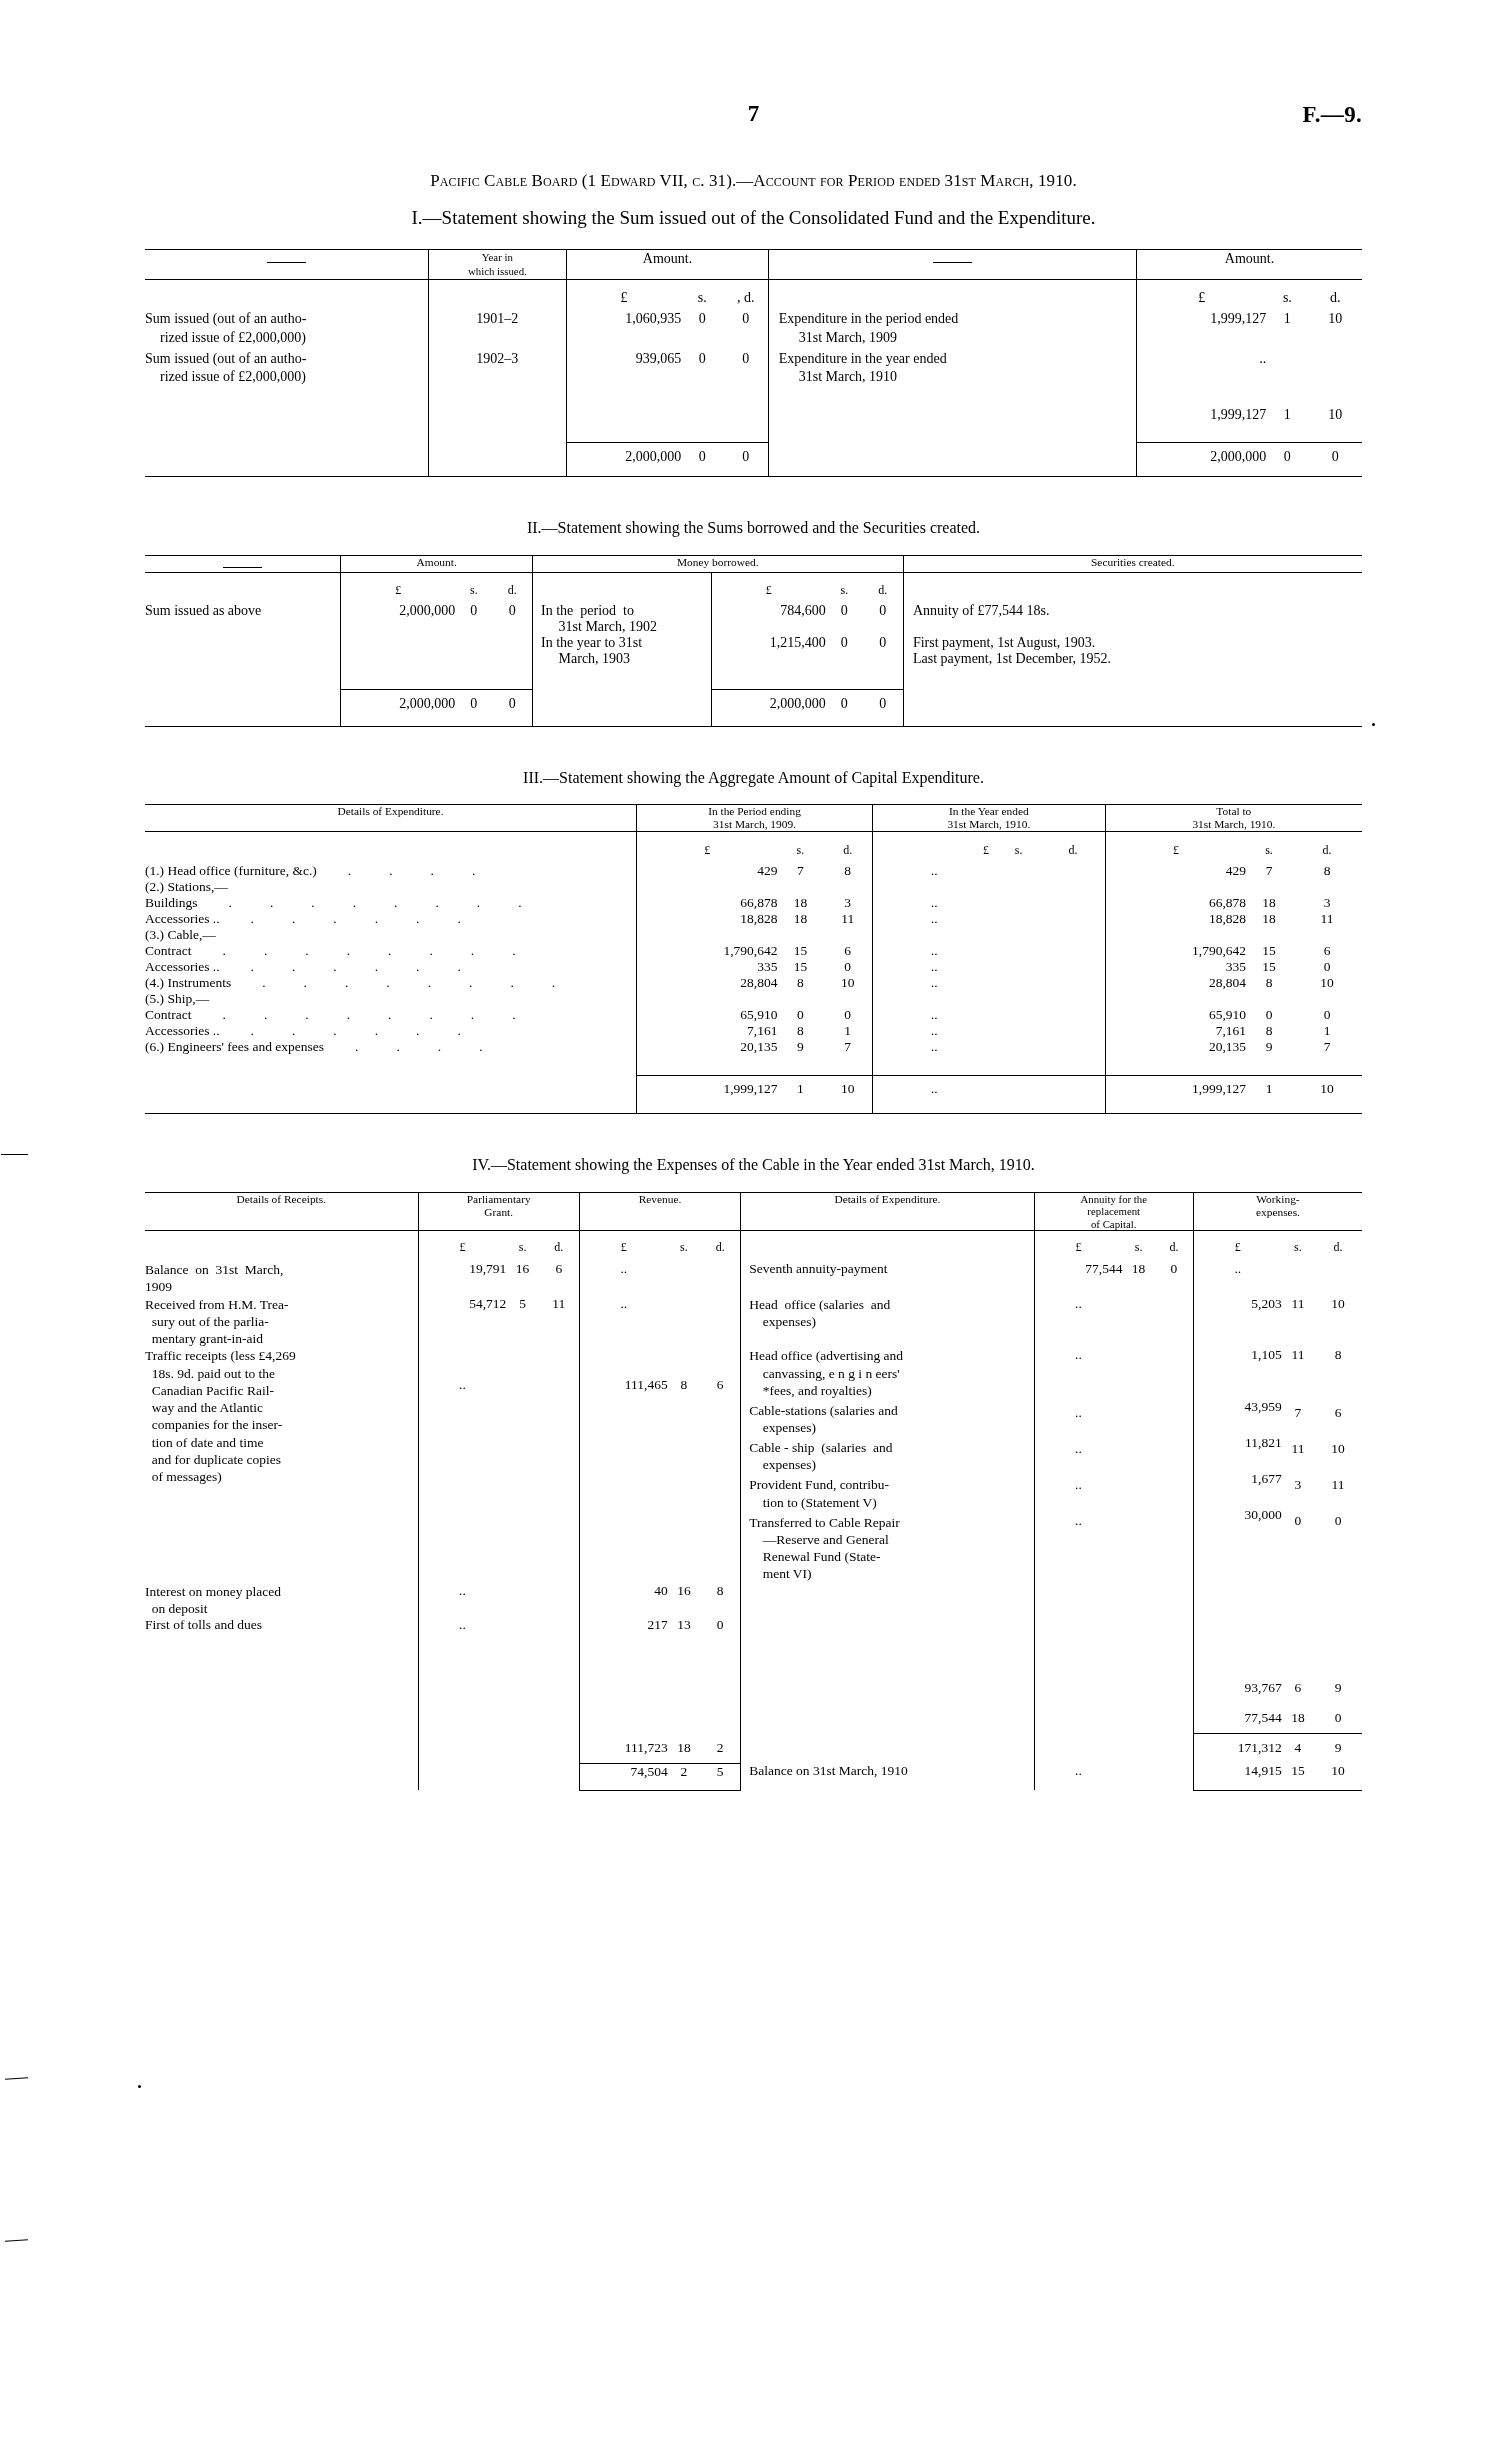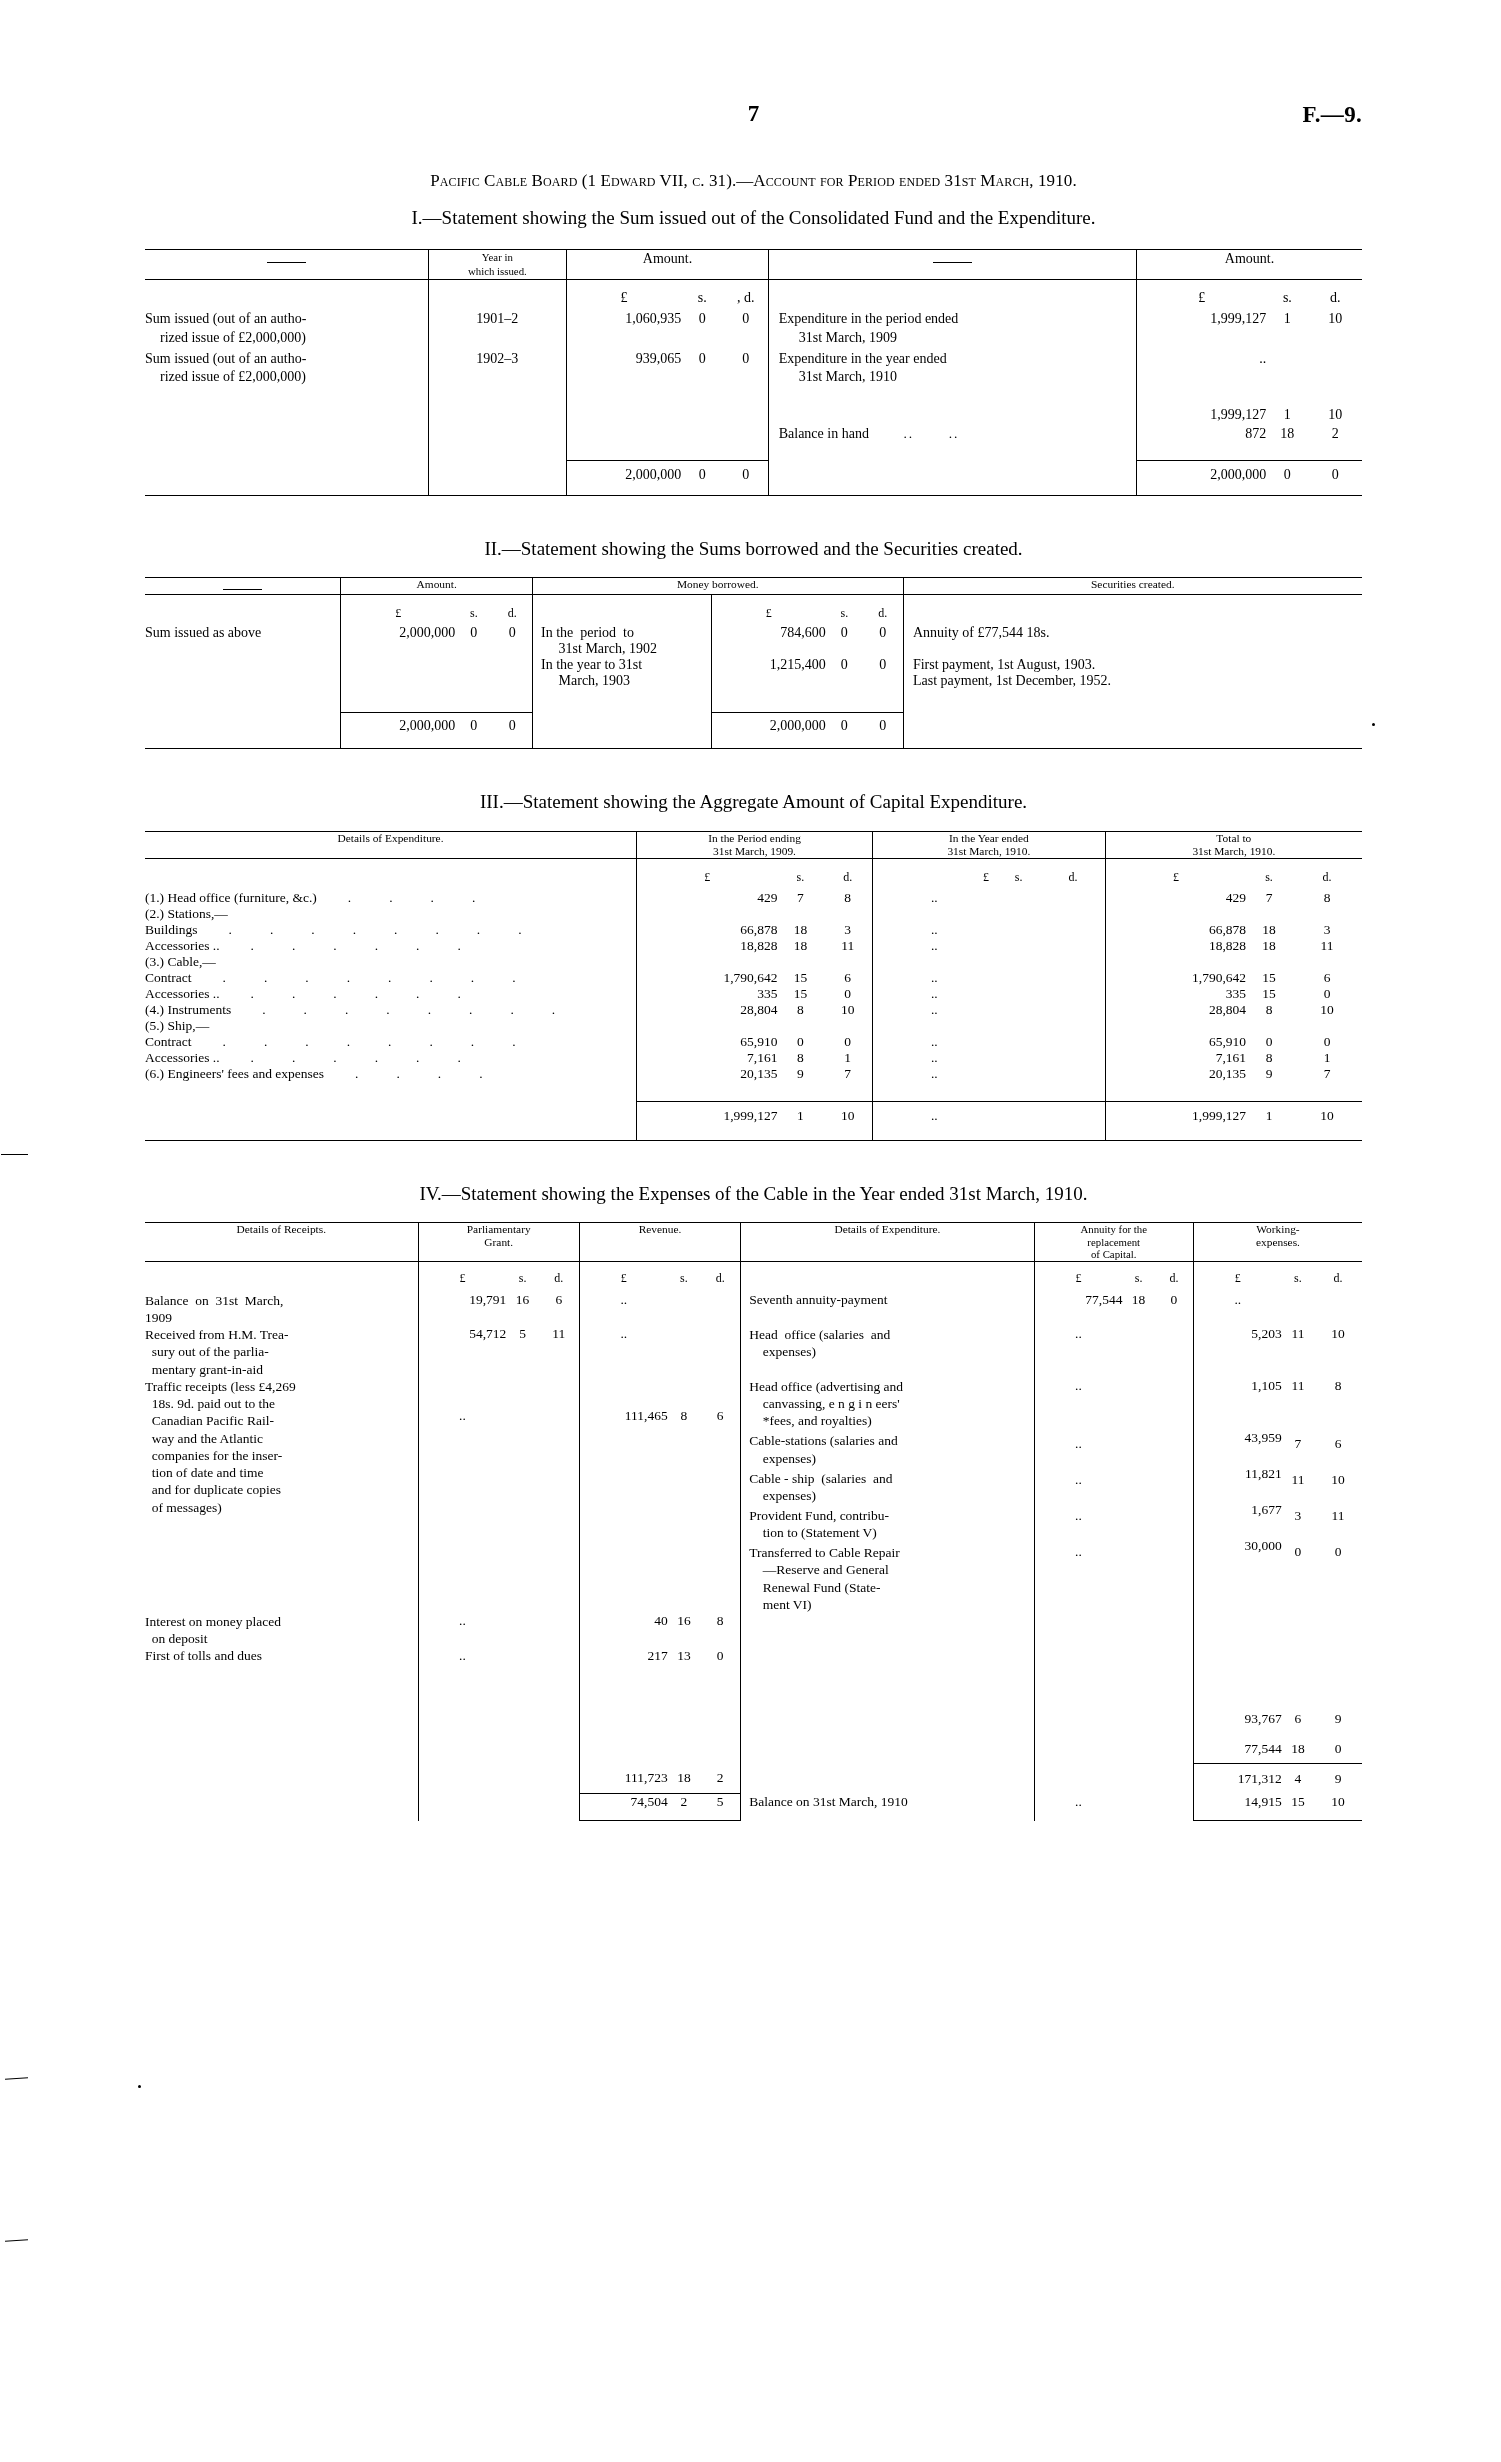--- a/index.html
+++ b/index.html
@@ -54,21 +54,21 @@
     letter-spacing: 0.1px;
   }
   .sc { font-variant: small-caps; }
   .subtitle-line {
     text-align: center;
     font-size: 19px;
     margin-top: 16px;
   }
   .section-title {
     text-align: center;
-    font-size: 19px;
+    font-size: 16px;
     margin-top: 0;
     margin-bottom: 0;
   }
 
   
   table.doc {
     border-collapse: collapse;
     width: 100%;
     font-size: 13.5px;
   }
@@ -216,35 +216,20 @@
         <tr>
           <td style="height:38px"></td>
           <td class="vl"></td>
           <td class="vl"></td>
           <td></td>
           <td></td>
           <td class="vl"></td>
           <td class="num vl" style="vertical-align:bottom">1,999,127</td>
           <td class="ctr" style="vertical-align:bottom">1</td>
           <td class="ctr" style="vertical-align:bottom">10</td>
-        </tr>
-        <tr>
-          <td></td>
-          <td class="vl"></td>
-          <td class="vl"></td>
-          <td></td>
-          <td></td>
-          <td class="lbl vl" style="padding-left:9.4px">
-            <span>Balance in hand</span>
-            <span style="padding-left:31px" class="dots">..</span>
-            <span style="padding-left:31px" class="dots">..</span>
-          </td>
-          <td class="num vl">872</td>
-          <td class="ctr">18</td>
-          <td class="ctr">2</td>
         </tr>
         <tr>
           <td style="height:17.5px"></td>
           <td class="vl"></td>
           <td class="vl thin-bot"></td>
           <td class="thin-bot"></td>
           <td class="thin-bot"></td>
           <td class="vl"></td>
           <td class="vl thin-bot"></td>
           <td class="thin-bot"></td>

